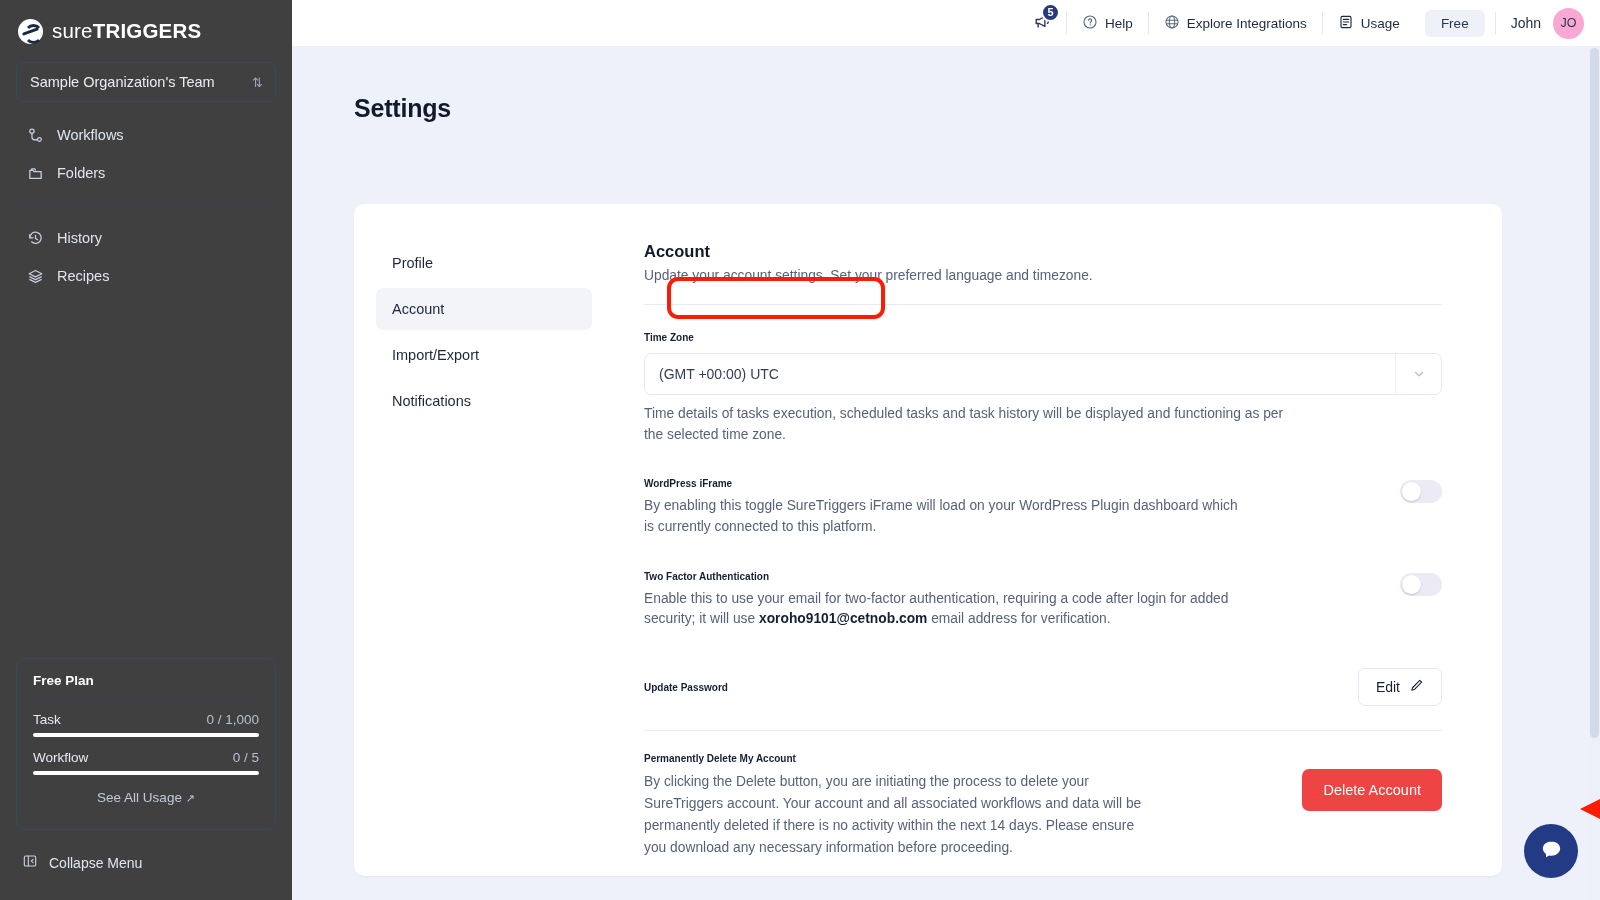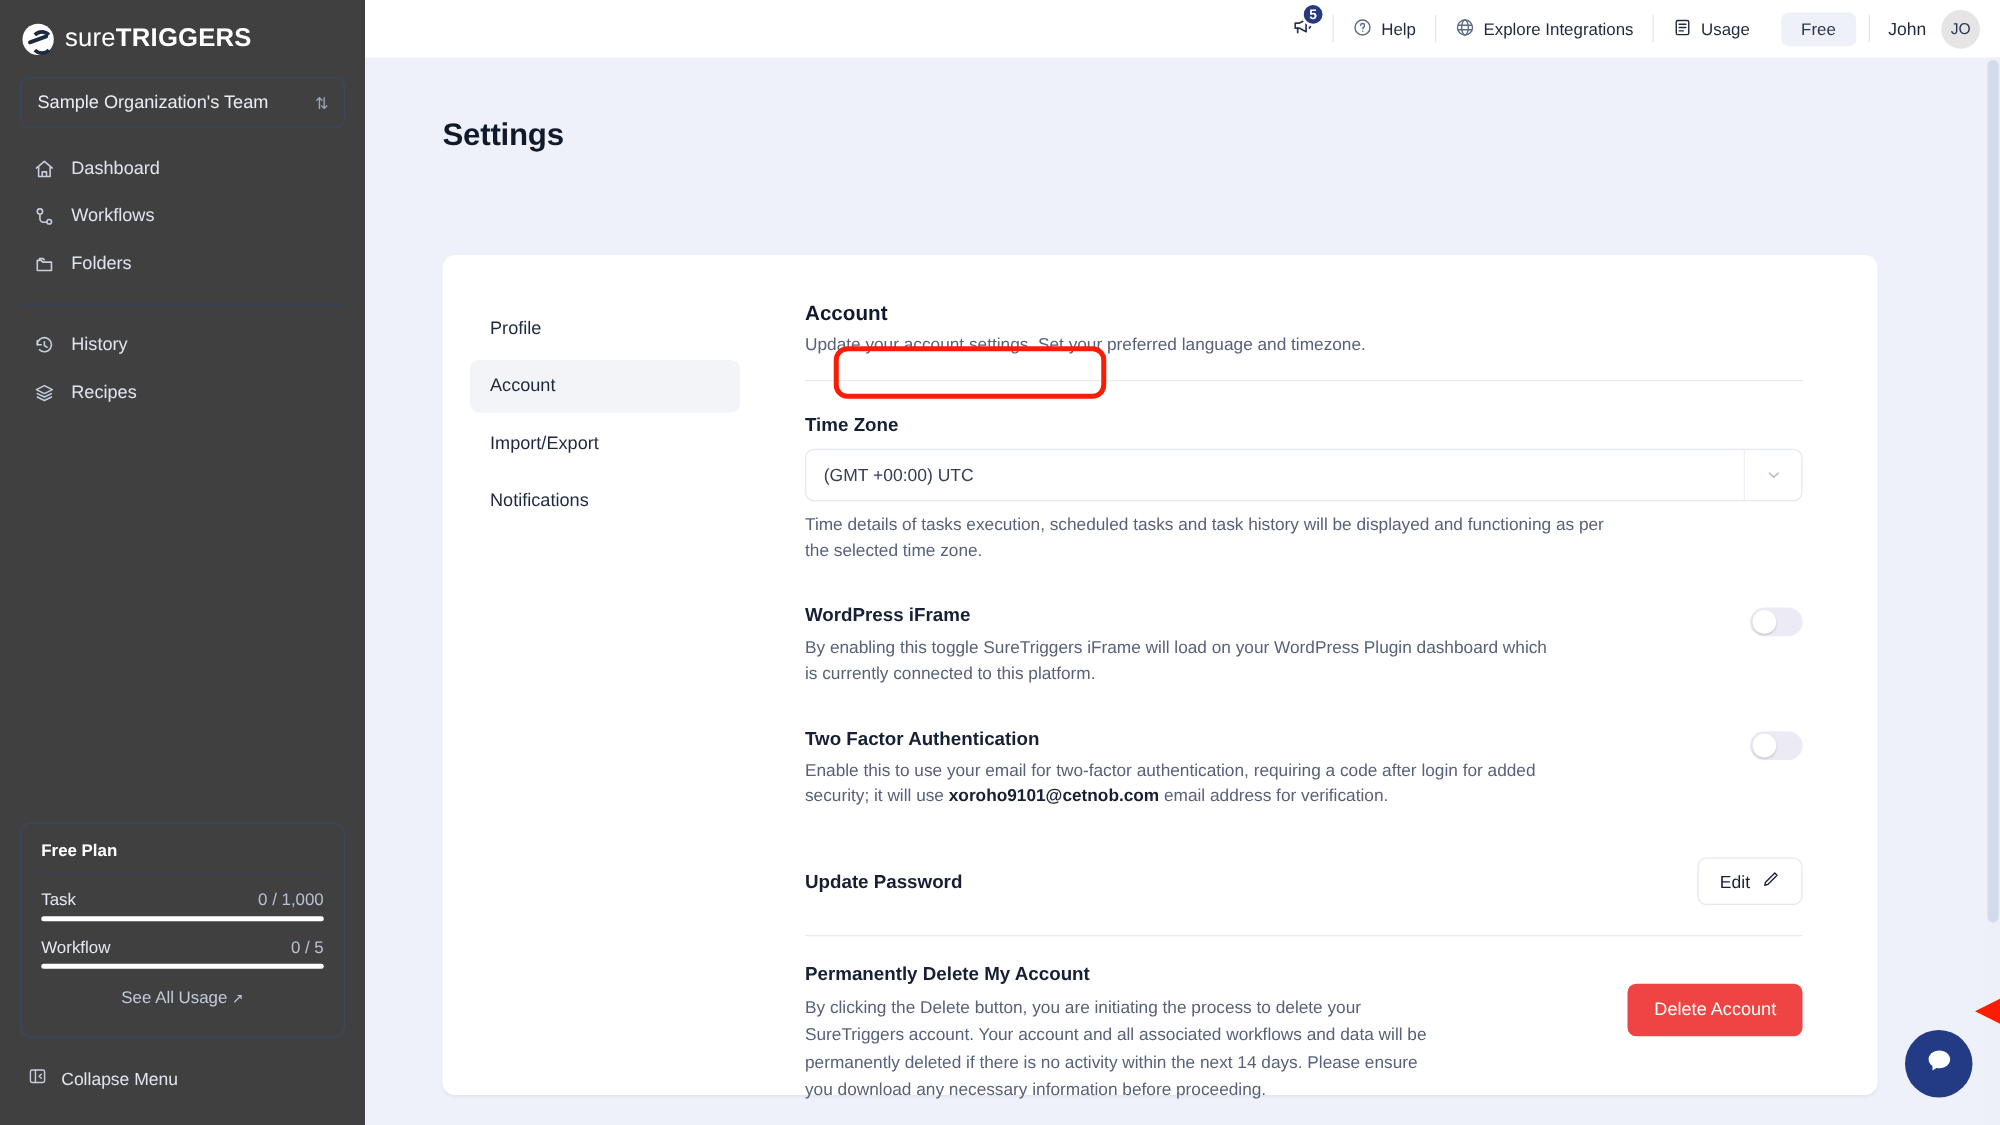--- a/index.html
+++ b/index.html
@@ -97,21 +97,21 @@
     border: 2px solid #fff;
   }
   .pill {
     background: #eef1f8; border-radius: 6px; padding: 6px 16px;
     font-size: 13.5px; color: #2a3650; margin: 0 10px;
   }
   .user { display: flex; align-items: center; gap: 12px; padding-left: 15px; }
   .user-name { font-size: 14px; color: #1e2a3d; }
   .avatar {
     width: 31px; height: 31px; border-radius: 50%;
-    background: #e5e5e5; color: #2b3750;
+    background: #f9a8d4; color: #2b3750;
     font-size: 12.5px; display: flex; align-items: center; justify-content: center;
   }
 
   .page-title { font-size: 25px; font-weight: 700; color: #111a2b; padding: 48px 0 0 62px; letter-spacing: -.2px; }
 
   .card {
     position: absolute; left: 62px; top: 204px; width: 1148px; height: 672px;
     background: #fff; border-radius: 10px; display: flex;
     box-shadow: 0 1px 2px rgba(20,30,60,.05);
   }
@@ -121,21 +121,21 @@
     padding: 0 16px; border-radius: 7px;
     font-size: 14.5px; color: #1d283c; margin-bottom: 4px;
   }
   .tab.active { background: #f2f4f8; }
 
   .panel { flex: 1; padding: 38px 60px 0 30px; position: relative; }
   .panel-title { font-size: 16.5px; font-weight: 700; color: #101a2c; }
   .panel-sub { font-size: 13.8px; color: #57627a; padding-top: 7px; }
   .hr { height: 1px; background: #e8ebf2; margin: 21px 0 0 0; }
 
-  .field-label { font-size: 15px; font-weight: 700; color: #152034; }
+  .field-label { font-size: 10px; font-weight: 700; color: #152034; }
   .field-block { padding-top: 27px; }
   .select {
     margin-top: 10px; height: 42px; border: 1px solid #e4e8f0; border-radius: 7px;
     display: flex; align-items: center; justify-content: space-between;
     padding: 0 0 0 14px; font-size: 14px; color: #323e55;
   }
   .select .caret-wrap {
     width: 46px; height: 40px; display: flex; align-items: center; justify-content: center;
     border-left: 1px solid #eceff5;
   }
@@ -202,30 +202,20 @@
       <div class="brand-text"><span class="light">sure</span><span class="bold">TRIGGERS</span></div>
     </div>
 
     <div class="org-select">
       <span>Sample Organization's Team</span>
       <span class="org-swap">⇅</span>
     </div>
 
     <nav class="nav">
 
-      <div class="nav-item">
-        <span class="ico">
-          <svg viewBox="0 0 24 24" fill="none" stroke="#c6cede" stroke-width="1.8" stroke-linecap="round" stroke-linejoin="round">
-              <path d="M3 10.5 12 3l9 7.5"></path>
-              <path d="M5.5 9.6V20h13V9.6"></path>
-              <path d="M9.6 20v-5.2h4.8V20"></path>
-            </svg>
-        </span>
-        <span>Dashboard</span>
-      </div>
 
       <div class="nav-item">
         <span class="ico">
           <svg viewBox="0 0 24 24" fill="none" stroke="#c6cede" stroke-width="1.8" stroke-linecap="round">
               <circle cx="7" cy="6" r="3"></circle>
               <circle cx="17.5" cy="17.5" r="2.6"></circle>
               <path d="M7 9v5a4 4 0 0 0 4 4h3.5"></path>
             </svg>
         </span>
         <span>Workflows</span>

